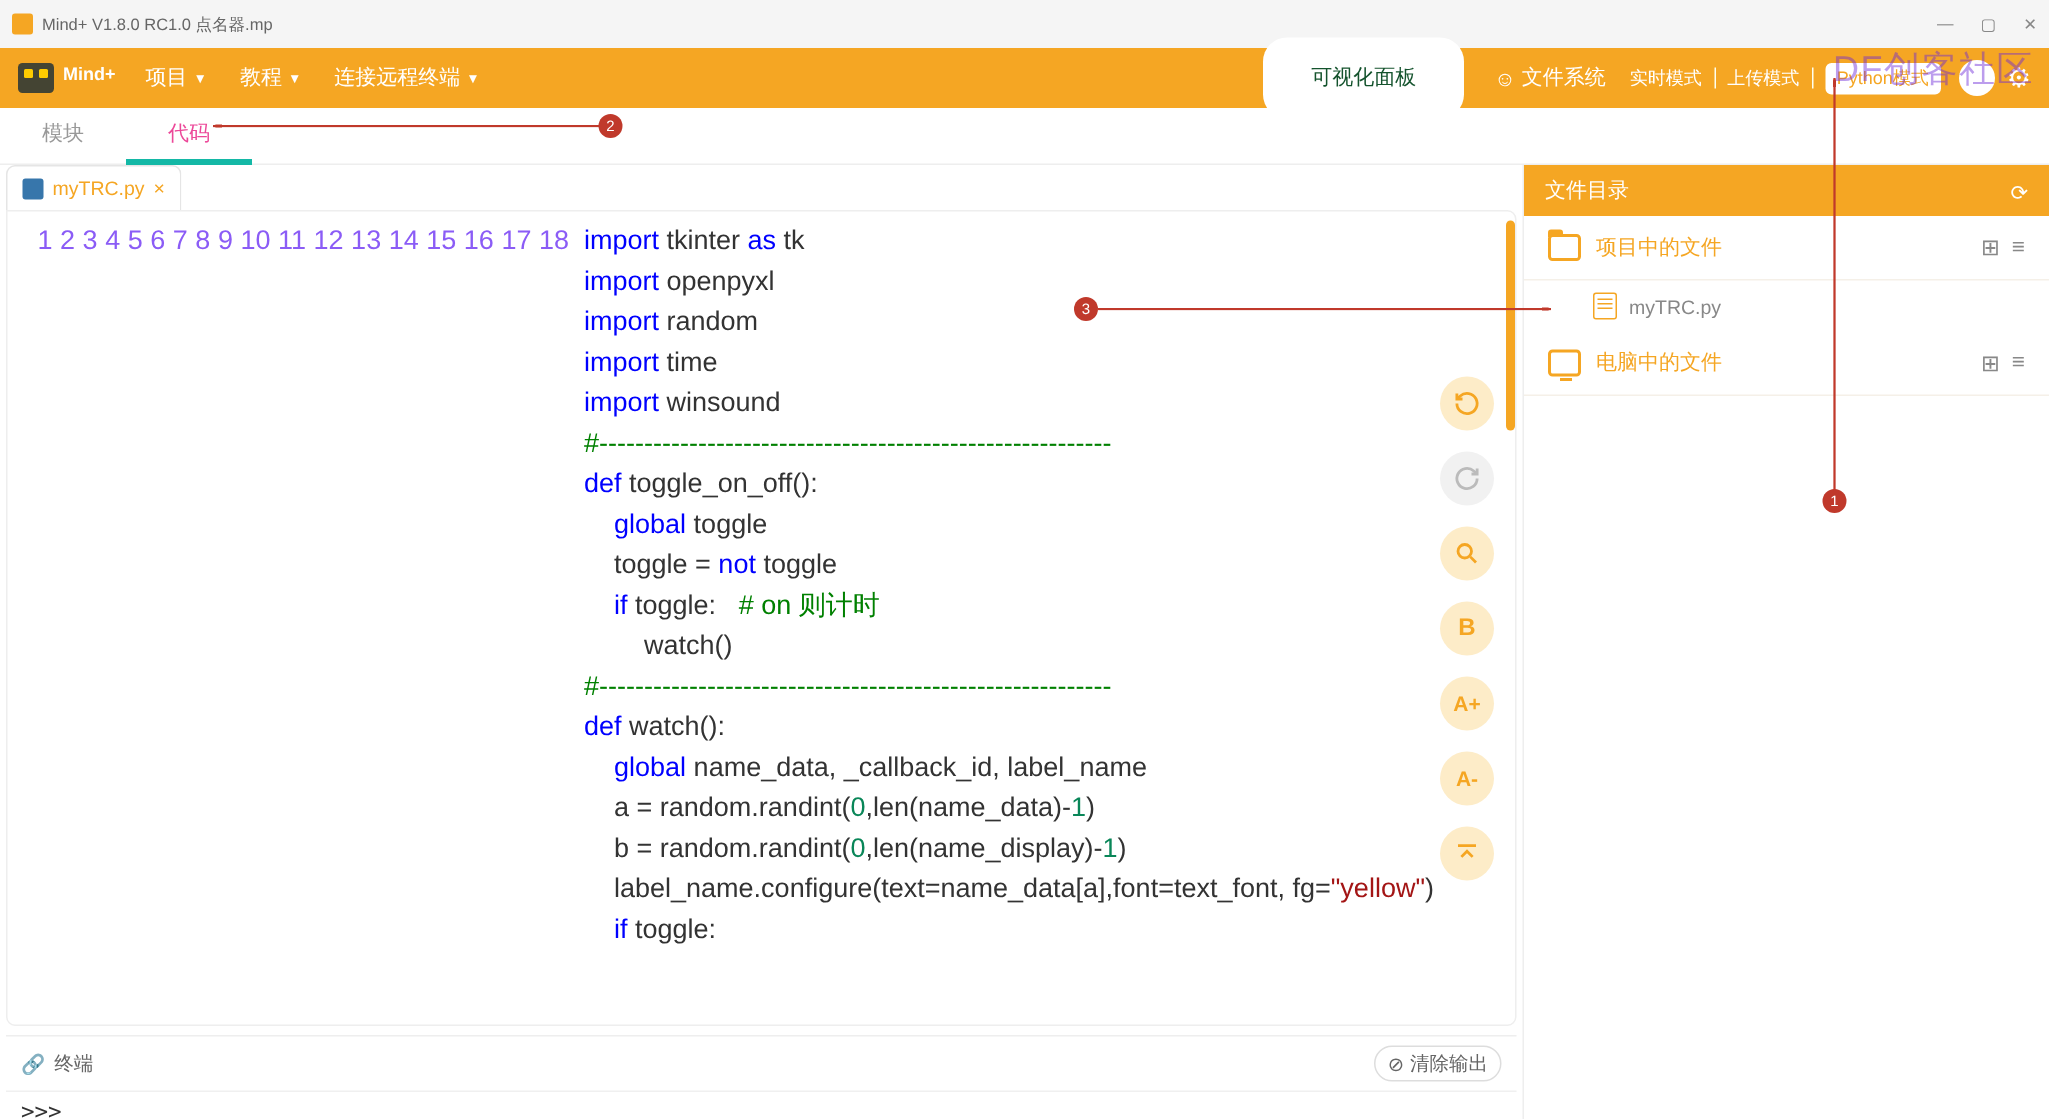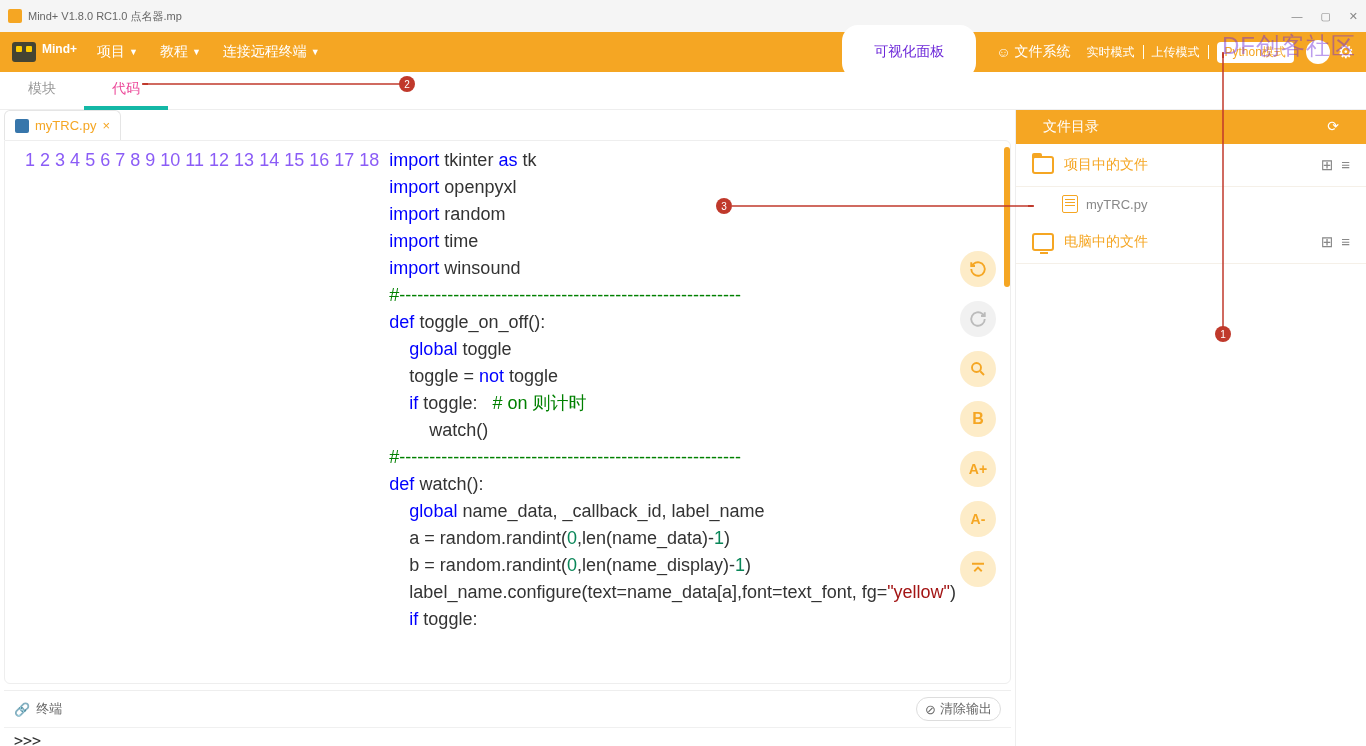--- a/index.html
+++ b/index.html
@@ -8,21 +8,21 @@
 .titlebar .ico { width: 14px; height: 14px; background: #f5a623; border-radius: 2px; margin-right: 6px; }
 .titlebar .winbtns { margin-left: auto; display: flex; gap: 18px; color: #888; }
 .topbar { height: 40px; background: #f5a623; display: flex; align-items: center; padding: 0 12px; color: #fff; font-size: 14px; }
 .topbar .logo { display: flex; align-items: flex-start; gap: 6px; font-weight: bold; font-size: 12px; }
 .topbar .logo .logoicon { width: 24px; height: 20px; background: #443; border-radius: 3px; position: relative; }
 .topbar .logo .logoicon::after { content:""; position:absolute; top:4px; left:4px; width:6px; height:6px; background:#fc0; border-radius:1px; box-shadow:10px 0 0 #fc0; }
 .topbar .menus { display: flex; gap: 22px; margin-left: 20px; }
 .topbar .menus > div { display: flex; align-items: center; gap: 4px; cursor: pointer; }
 .topbar .caret { font-size: 9px; }
 .topbar .spacer { flex: 1; }
-.topbar .vispanel { background: #fff; color: #6d28d9; border-radius: 16px; padding: 18px 32px; font-size: 14px; }
+.topbar .vispanel { background: #fff; color: #14532d; border-radius: 16px; padding: 18px 32px; font-size: 14px; }
 .topbar .feedback { margin-left: 20px; display: flex; align-items: center; gap: 4px; }
 .topbar .modes { display: flex; align-items: center; gap: 8px; margin-left: 16px; font-size: 12px; }
 .topbar .modes .sep { width:1px; height:14px; background:#ffe; }
 .topbar .modes .active { background:#fff; color:#f5a623; border-radius:4px; padding:2px 8px; }
 .topbar .avatar { width: 24px; height: 24px; background:#fff; border-radius:50%; margin-left:12px; }
 .topbar .gear { margin-left:8px; font-size:18px; }
 .toolbar { height: 38px; display: flex; align-items: center; background:#fff; border-bottom:1px solid #eee; }
 .toolbar .tabs { display:flex; }
 .toolbar .tab { padding: 8px 28px; font-size: 14px; color:#999; }
 .toolbar .tab.active { color:#ec4899; border-bottom:4px solid #14b8a6; }
@@ -44,21 +44,21 @@
 .scrollind { position:absolute; right:0; top:6px; width:6px; height:140px; background:#f5a623; border-radius:3px; }
 .sidebtns { position:absolute; right:14px; top:110px; display:flex; flex-direction:column; gap:14px; }
 .sidebtns .sb { width:36px; height:36px; border-radius:50%; background:#f1f1f1; color:#bbb; display:flex; align-items:center; justify-content:center; font-size:16px; font-weight:bold; }
 .sidebtns .sb.accent { background:#fdecc8; color:#f5a623; }
 .sidebtns .sb svg { width:18px; height:18px; }
 .terminal { border-top:1px solid #eee; margin:6px 4px 2px; }
 .terminal .thead { display:flex; align-items:center; padding:6px 10px; font-size:13px; color:#666; }
 .terminal .thead .clr { margin-left:auto; display:flex; align-items:center; gap:4px; border:1px solid #ddd; padding:2px 8px; border-radius:12px; }
 .terminal .repl { padding:4px 10px; font-family:"Consolas",monospace; font-size:15px; color:#333; border-top:1px solid #f0f0f0; }
 .sidebar { width:350px; display:flex; flex-direction:column; }
-.sidebar .hdr { background:#f5a623; color:#fff; padding:8px 27px; font-size:14px; display:flex; align-items:flex-start; }
+.sidebar .hdr { background:#f5a623; color:#fff; padding:8px 14px; font-size:14px; display:flex; align-items:flex-end; }
 .sidebar .hdr .ref { margin-left:auto; }
 .sidebar .section { padding:12px 16px; color:#f5a623; font-size:14px; display:flex; align-items:center; gap:10px; border-bottom:1px solid #f5f0e8; }
 .sidebar .section .sic { width:22px; height:18px; border:2px solid #f5a623; border-radius:3px; position:relative; }
 .sidebar .section .sic.folder::before{content:"";position:absolute;top:-5px;left:-2px;width:10px;height:5px;background:#f5a623;border-radius:2px 2px 0 0;}
 .sidebar .section .sic.monitor::after{content:"";position:absolute;bottom:-5px;left:6px;width:8px;height:3px;border-bottom:2px solid #f5a623;}
 .sidebar .section .acts { margin-left:auto; display:flex; gap:8px; color:#888; font-size:15px; }
 .sidebar .fileitem { padding:8px 16px 8px 46px; font-size:13px; color:#888; display:flex; align-items:center; gap:8px; }
 .sidebar .fileitem .fic { width:16px; height:18px; border:1.5px solid #f5a623; border-radius:2px; position:relative; }
 .sidebar .fileitem .fic::after{content:"";position:absolute;top:3px;left:2px;right:2px;height:1px;background:#f5a623;box-shadow:0 3px 0 #f5a623,0 6px 0 #f5a623;}
 .annot-arrow { position:absolute; pointer-events:none; }

